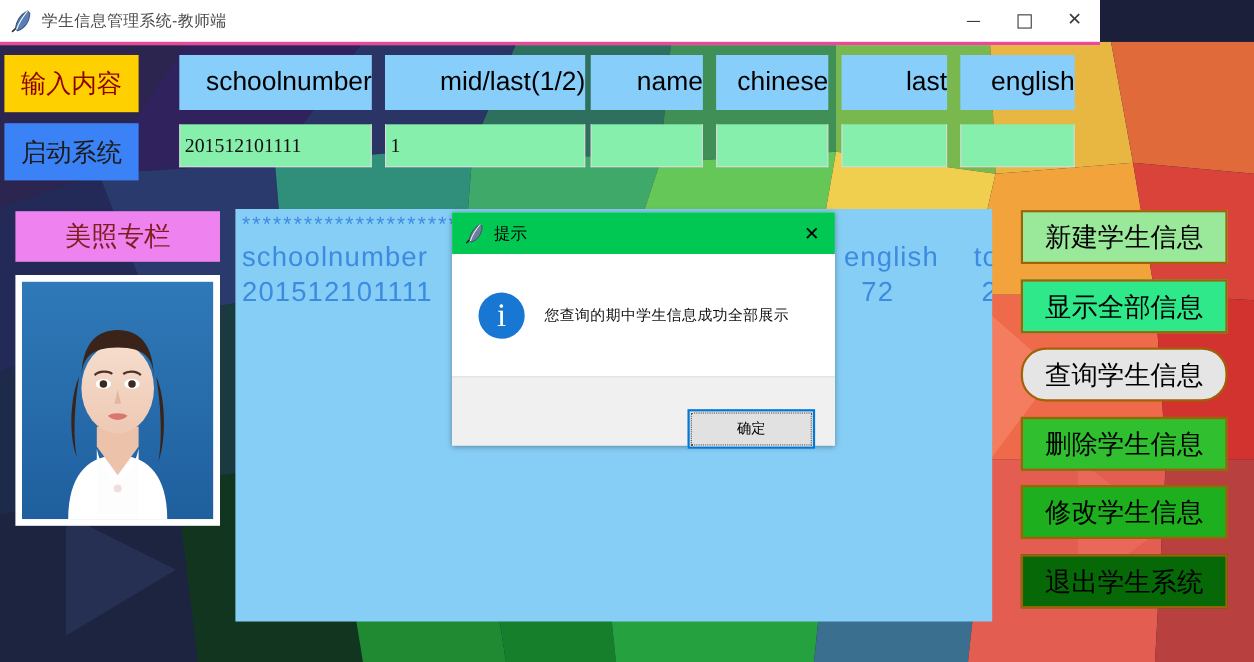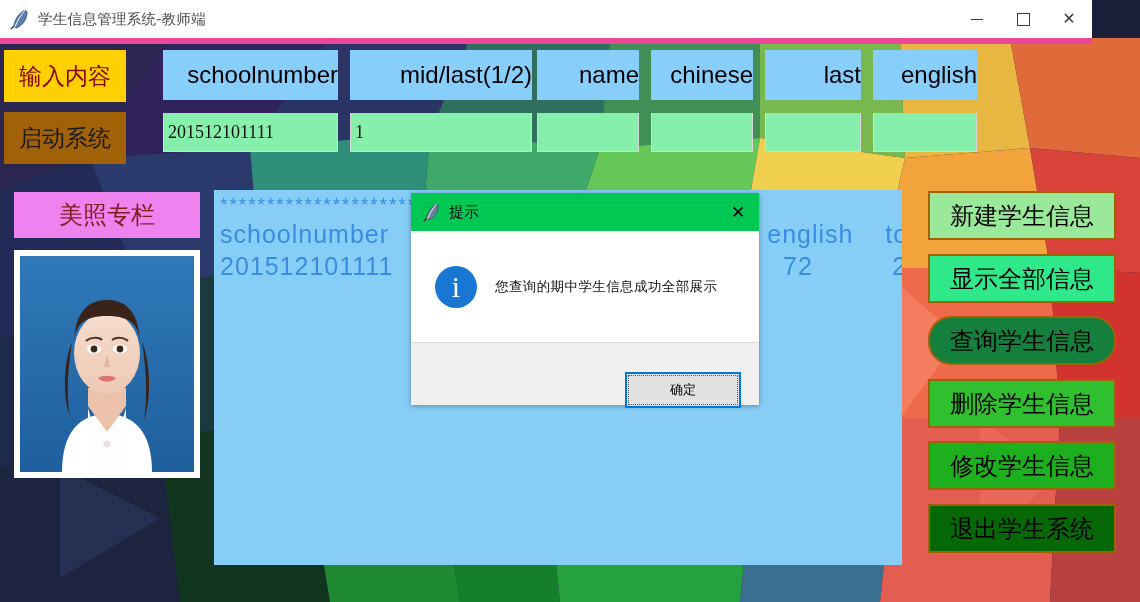--- a/index.html
+++ b/index.html
@@ -16,24 +16,24 @@
     width: 1140px;
     height: 602px;
     background: #1b1f3a;
     overflow: hidden;
   }
 
   
   .titlebar {
     position: absolute;
     left: 0; top: 0;
-    width: 1092px;
+    width: 1000px;
     height: 38px;
     background: #ffffff;
-    border-bottom: 6px solid #ec4899;
+    border-bottom: 3px solid #ec4899;
     display: flex;
     align-items: center;
     z-index: 40;
   }
   .tb-icon {
     width: 20px;
     height: 22px;
     margin-left: 10px;
     margin-right: 8px;
     position: relative;
@@ -79,21 +79,21 @@
     font-size: 23px;
     font-family: "Liberation Sans", sans-serif;
     display: flex; align-items: center; justify-content: center;
     z-index: 10;
     cursor: pointer;
   }
   .btn-start-system {
     position: absolute;
     left: 4px; top: 112px;
     width: 122px; height: 52px;
-    background: #a16207;
+    background: #3b82f6;
     color: #1a1a1a;
     border: 0;
     font-size: 23px;
     font-family: "Liberation Sans", sans-serif;
     display: flex; align-items: center; justify-content: center;
     z-index: 10;
     cursor: pointer;
   }
 
   .field-group {
@@ -429,21 +429,21 @@
 
   <div class="content-panel">
     <div class="content-line stars">*********************************</div>
     <div class="content-line cols">schoolnumber        name    chinese    math    english    total</div>
     <div class="content-line cols">201512101111        李华       80           76         72          228</div>
   </div>
 
   <div id="action-buttons">
       <div class="action-btn" style="top: 191px; background: rgb(154, 232, 154);">新建学生信息</div>
       <div class="action-btn" style="top: 254px; background: rgb(46, 232, 138);">显示全部信息</div>
-      <div class="action-btn" style="top: 316px; background: #15803d; border-radius: 23px;">查询学生信息</div>
+      <div class="action-btn" style="top: 316px; background: #e5e5e5; border-radius: 23px;">查询学生信息</div>
       <div class="action-btn" style="top: 379px; background: rgb(47, 191, 47);">删除学生信息</div>
       <div class="action-btn" style="top: 441px; background: rgb(29, 175, 29);">修改学生信息</div>
       <div class="action-btn" style="top: 504px; background: rgb(6, 104, 6);">退出学生系统</div>
     </div>
 
   <div class="dialog">
     <div class="dlg-titlebar">
       <span class="dlg-icon">
         <svg width="18" height="20" viewBox="0 0 20 22">
           <path d="M15 2 C9 5, 5 11, 4 18 L6 20 C12 18, 17 12, 17 4 Z" fill="#6a7f99" stroke="#3f4f66" stroke-width="1"></path>

